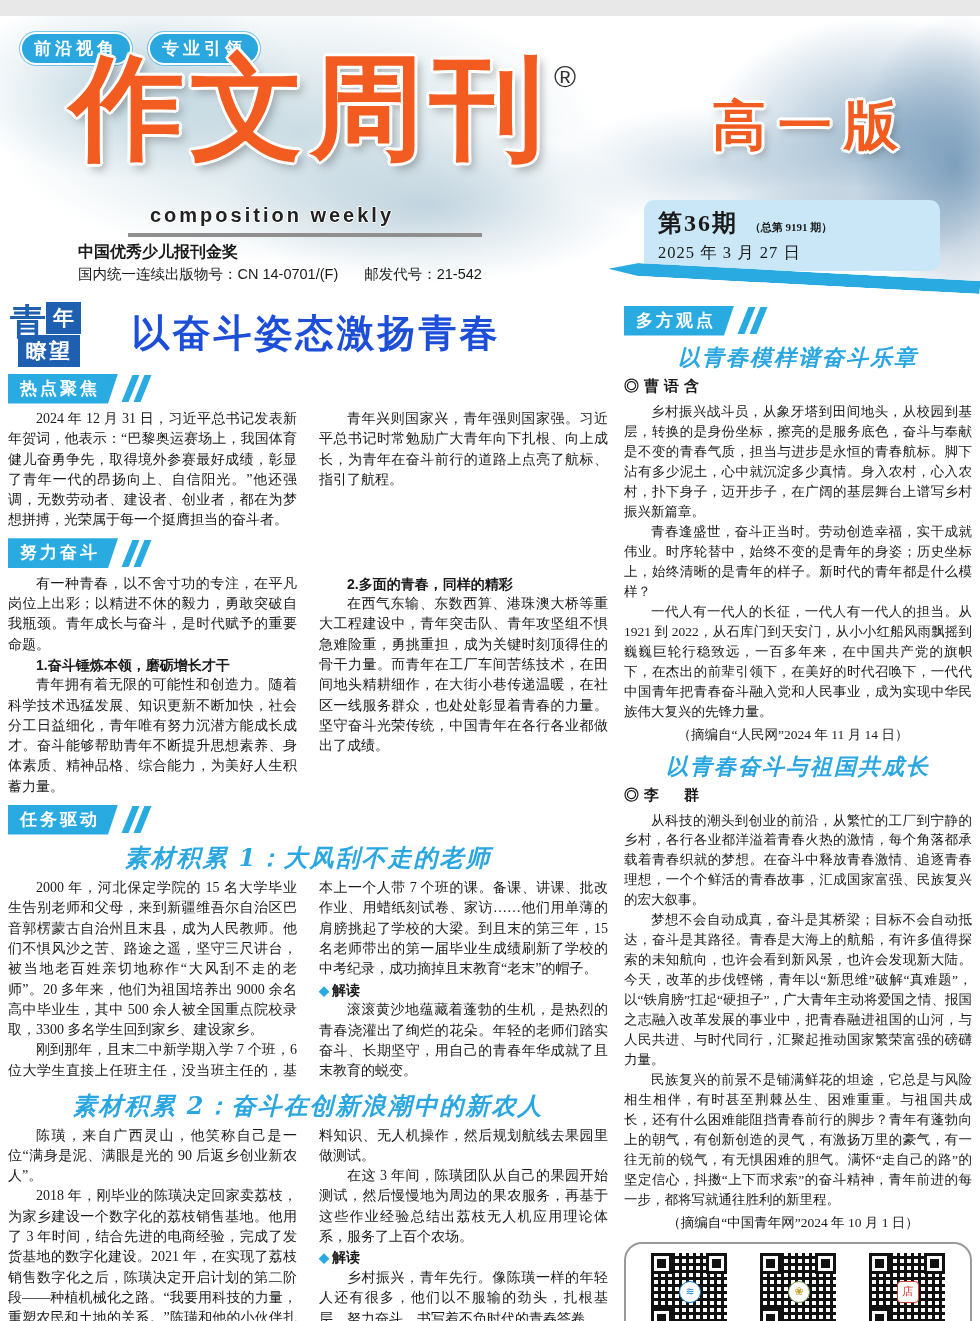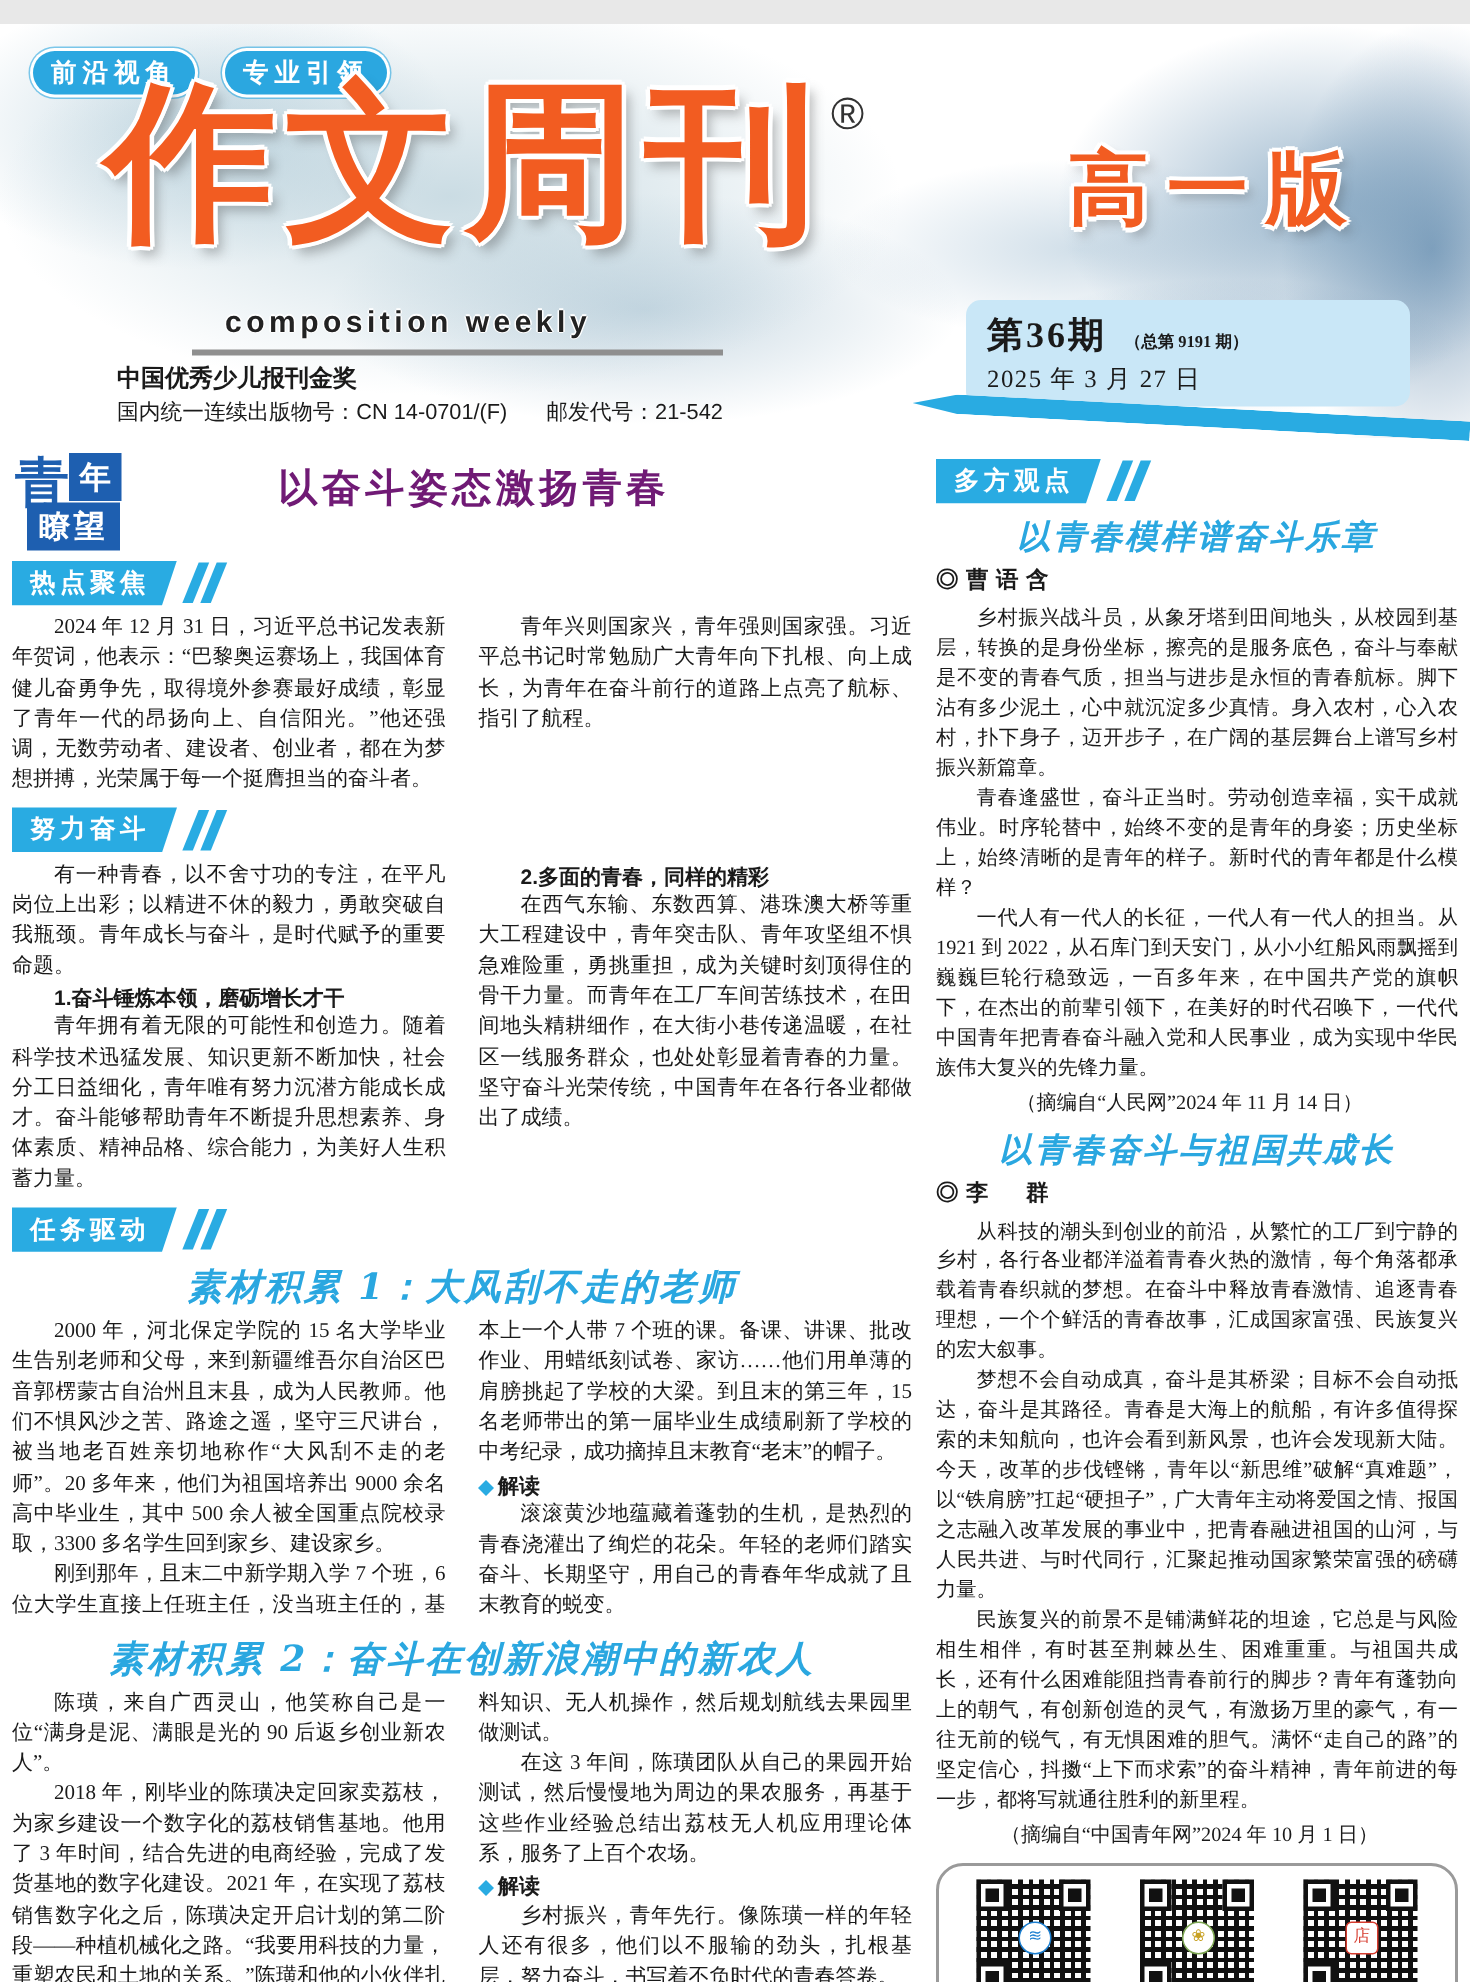--- a/index.html
+++ b/index.html
@@ -66,22 +66,22 @@
   .slashes i{display:block;width:7px;height:27px;background:#29abe2;transform:skewX(-22deg);margin-left:5px;}
 
   
   .headline-row{display:flex;align-items:flex-start;margin-top:4px;height:64px;}
   .col-badge{position:relative;width:86px;height:62px;flex:0 0 86px;font-family:"Liberation Sans",sans-serif;}
   .cb-top{position:absolute;left:2px;top:-4px;font-size:36px;font-weight:900;color:#1e5fb0;}
   .cb-side{position:absolute;left:38px;top:0;background:#1e5fb0;color:#fff;font-size:21px;
            font-weight:bold;padding:2px 7px;}
   .cb-bottom{position:absolute;left:10px;top:33px;background:#1e5fb0;color:#fff;font-size:21px;
              font-weight:bold;padding:2px 8px;letter-spacing:2px;}
-  .headline{flex:1;margin:6px 70px 0 0;text-align:center;font-size:26px;font-weight:900;
-            color:#701a75;letter-spacing:3px;font-family:"Liberation Serif",serif;}
+  .headline{flex:1;margin:6px 70px 0 0;text-align:center;font-size:38px;font-weight:900;
+            color:#1d4ed8;letter-spacing:3px;font-family:"Liberation Serif",serif;}
 
   
   .body-text{font-size:14px;line-height:1.45;text-align:justify;}
   .body-text p{margin:0;text-indent:2em;}
   .body-text p.t-h{font-weight:bold;font-family:"Liberation Sans",sans-serif;}
   .body-text p.t-jiedu{text-indent:0;font-weight:bold;font-family:"Liberation Sans",sans-serif;}
   .body-text p.t-jiedu::before{content:"◆";color:#29abe2;padding-right:3px;font-size:13px;}
   .twocol{column-count:2;column-gap:22px;}
 
   

